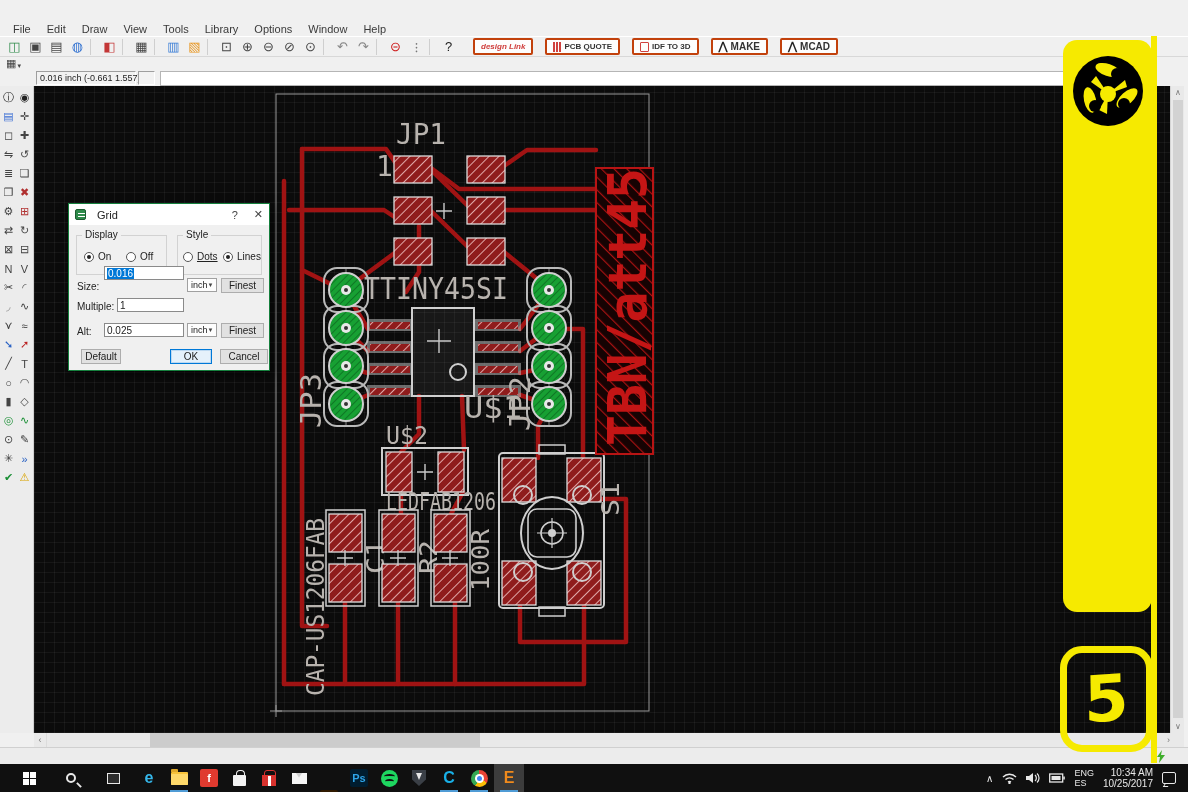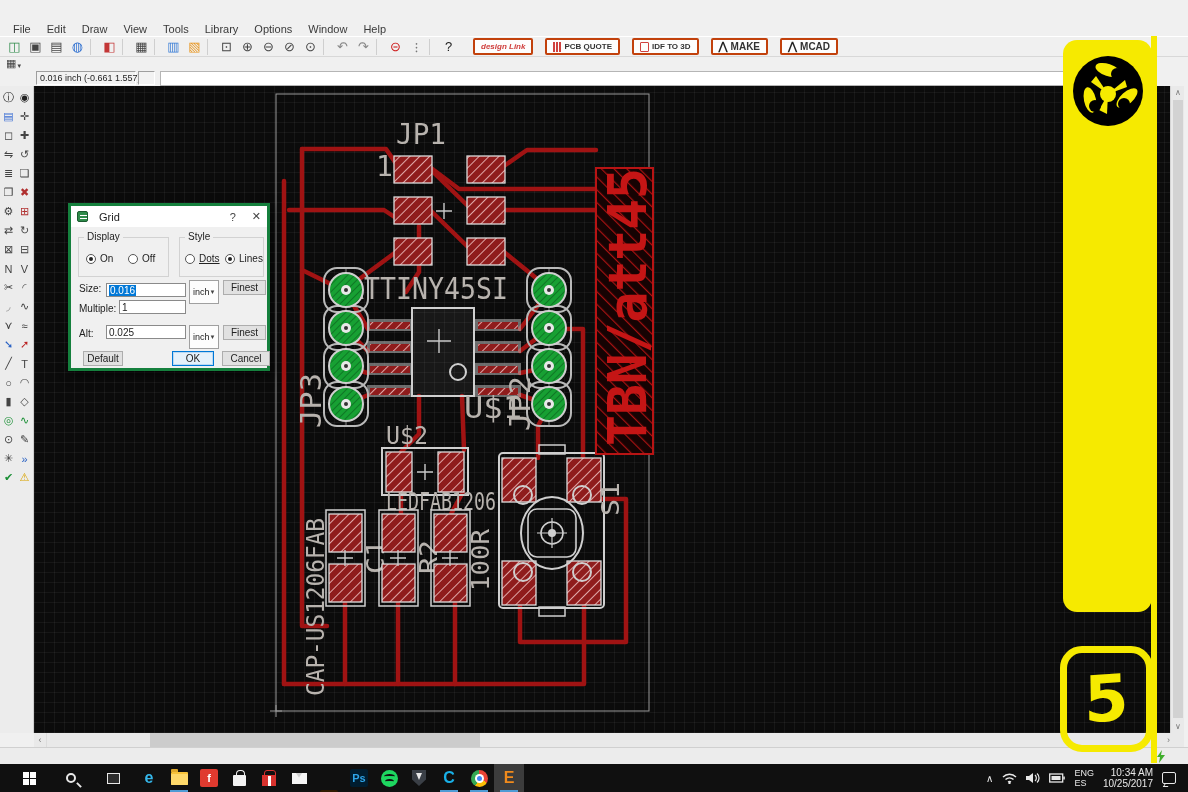--- a/index.html
+++ b/index.html
@@ -78,36 +78,36 @@
   .hs-left { position:absolute; left:0; top:0; width:13px; height:14px; font-size:9px; color:#777;
     display:flex; align-items:center; justify-content:center; border-right:1px solid #dcdcdc; }
   .hs-right { position:absolute; left:1128px; top:0; width:13px; height:14px; font-size:9px; color:#777;
     display:flex; align-items:center; justify-content:center; }
   .hs-thumb { position:absolute; left:116px; top:0; width:330px; height:14px; background:#cccccc; }
   .statusbar { position:absolute; left:0; top:747px; width:100%; height:17px; background:#ececec;
     border-top:1px solid #d0d0d0; display:flex; align-items:center; justify-content:flex-end; padding-right:22px; }
 
   
   .dialog { position:absolute; left:68px; top:203px; width:202px; height:168px; background:#f0f0f0;
-    border:3px solid #15803d; box-shadow:3px 4px 10px rgba(0,0,0,0.55); font-size:10px; color:#222; z-index:50; }
+    border:1px solid #15803d; box-shadow:3px 4px 10px rgba(0,0,0,0.55); font-size:10px; color:#222; z-index:50; }
   .dlg-title { height:21px; background:#ffffff; display:flex; align-items:center; padding:0 6px; font-size:11px; }
   .dlg-title .brd-ico { width:11px; height:11px; }
   .dlg-title .t { flex:1; }
   .dlg-x { color:#444; font-size:11px; margin-left:16px; cursor:default; }
   .dlg-body { position:relative; height:146px; }
   .groupbox { position:absolute; border:1px solid #d2d2d2; }
   .gb-label { position:absolute; top:-7px; left:5px; background:#f0f0f0; padding:0 3px; font-size:10px; }
   .radio { position:absolute; display:flex; align-items:flex-end; gap:4px; font-size:10px; cursor:default; }
   .rdot { width:10px; height:10px; border:1px solid #555; border-radius:50%; background:#fff; position:relative; flex:none; }
   .rdot.sel::after { content:""; position:absolute; left:2px; top:2px; width:4px; height:4px; border-radius:50%; background:#222; }
   .dlg-lbl { position:absolute; font-size:10px; }
   .dlg-input { position:absolute; height:14px; background:#fff; border:1px solid #8a8a8a; font-size:10px;
     display:flex; align-items:center; padding:0 2px; }
   .dlg-input .selspan { background:#0078d7; color:#fff; padding:0 1px; }
-  .dlg-combo { position:absolute; height:24px; background:#fdfdfd; border:1px solid #a0a0a0; font-size:9px;
+  .dlg-combo { position:absolute; height:14px; background:#fdfdfd; border:1px solid #a0a0a0; font-size:9px;
     display:flex; align-items:center; justify-content:space-between; padding:0 3px; cursor:default; }
   .dlg-combo .car { font-size:6px; color:#444; }
   .dlg-btn { position:absolute; height:15px; background:#e1e1e1; border:1px solid #adadad; font-size:10px;
     display:flex; align-items:center; justify-content:center; cursor:default; }
   .dlg-btn.focused { border:1px solid #0078d7; background:#e5f1fb; box-shadow:inset 0 0 0 1px #bcd9f2; }
 
   
   .y-strip { position:absolute; left:1151px; top:36px; width:6px; height:727px; background:#f6ea00; z-index:100; }
   .y-panel { position:absolute; left:1063px; top:40px; width:89px; height:572px; background:#f6ea00;
     border-radius:14px; z-index:100; display:flex; justify-content:center; }
@@ -562,21 +562,21 @@
       <span class="radio" style="left:114px; top:26px;text-decoration:underline;">
         <span class="rdot"></span>
         <span>Dots</span>
       </span>
       <span class="radio" style="left:154px; top:26px;">
         <span class="rdot sel"></span>
         <span>Lines</span>
       </span>
 
       <span class="dlg-lbl" style="left:8px; top:56px;">Size:</span>
-      <span class="dlg-input" style="left:35px; top:56px; width:80px;">
+      <span class="dlg-input" style="left:35px; top:41px; width:80px;">
         <span class="selspan">0.016</span>
       </span>
       <span class="dlg-combo" style="left:118px; top:53px; width:30px;">
         <span>inch</span>
           <span class="car">▼</span>
       </span>
       <span class="dlg-btn" style="left:152px; top:53px; width:43px;">
         <span>Finest</span>
       </span>
 

